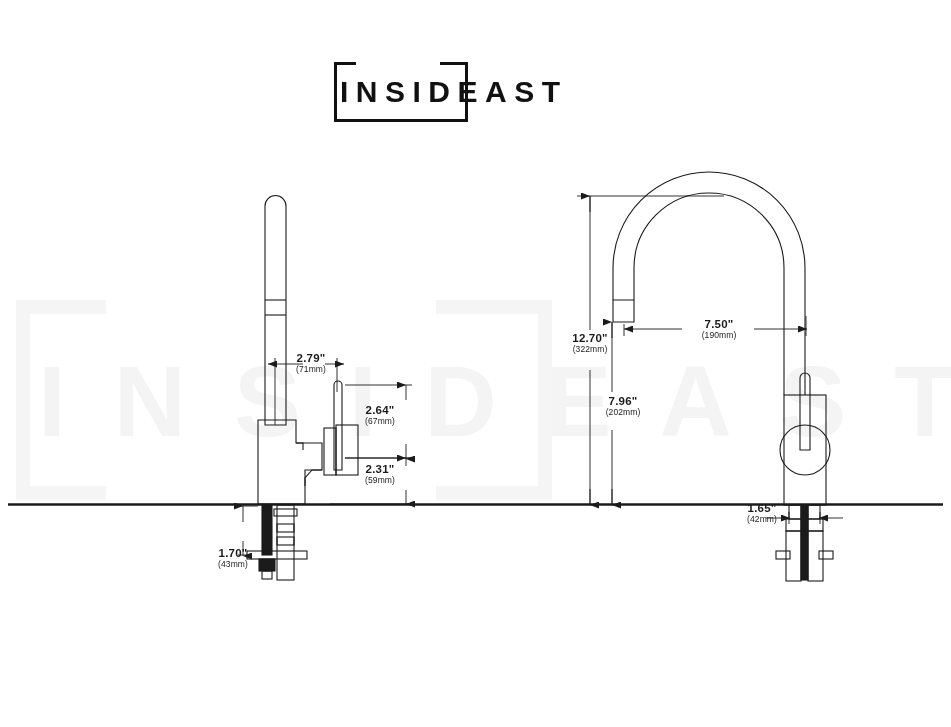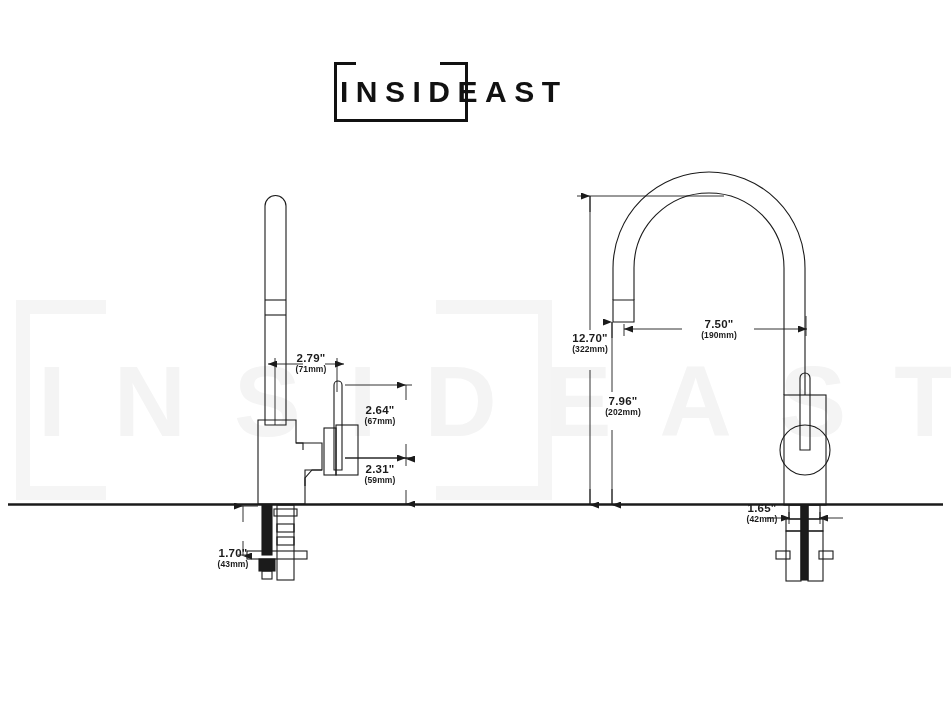--- a/index.html
+++ b/index.html
@@ -110,21 +110,21 @@
   }
   .dim-label .inch {
     display: block;
     font-size: 11.5px;
     font-weight: 700;
     letter-spacing: 0.2px;
   }
   .dim-label .mm {
     display: block;
     font-size: 8.5px;
-    font-weight: 700;
+    font-weight: 400;
     letter-spacing: 0.1px;
     margin-top: 1px;
   }
 
   #lbl-279 { left: 271px; top: 352px; width: 80px; }
   #lbl-264 { left: 343px; top: 404px; width: 74px; }
   #lbl-231 { left: 343px; top: 463px; width: 74px; }
   #lbl-170 { left: 196px; top: 547px; width: 74px; }
   #lbl-1270 { left: 552px; top: 332px; width: 76px; }
   #lbl-796 { left: 586px; top: 395px; width: 74px; }

